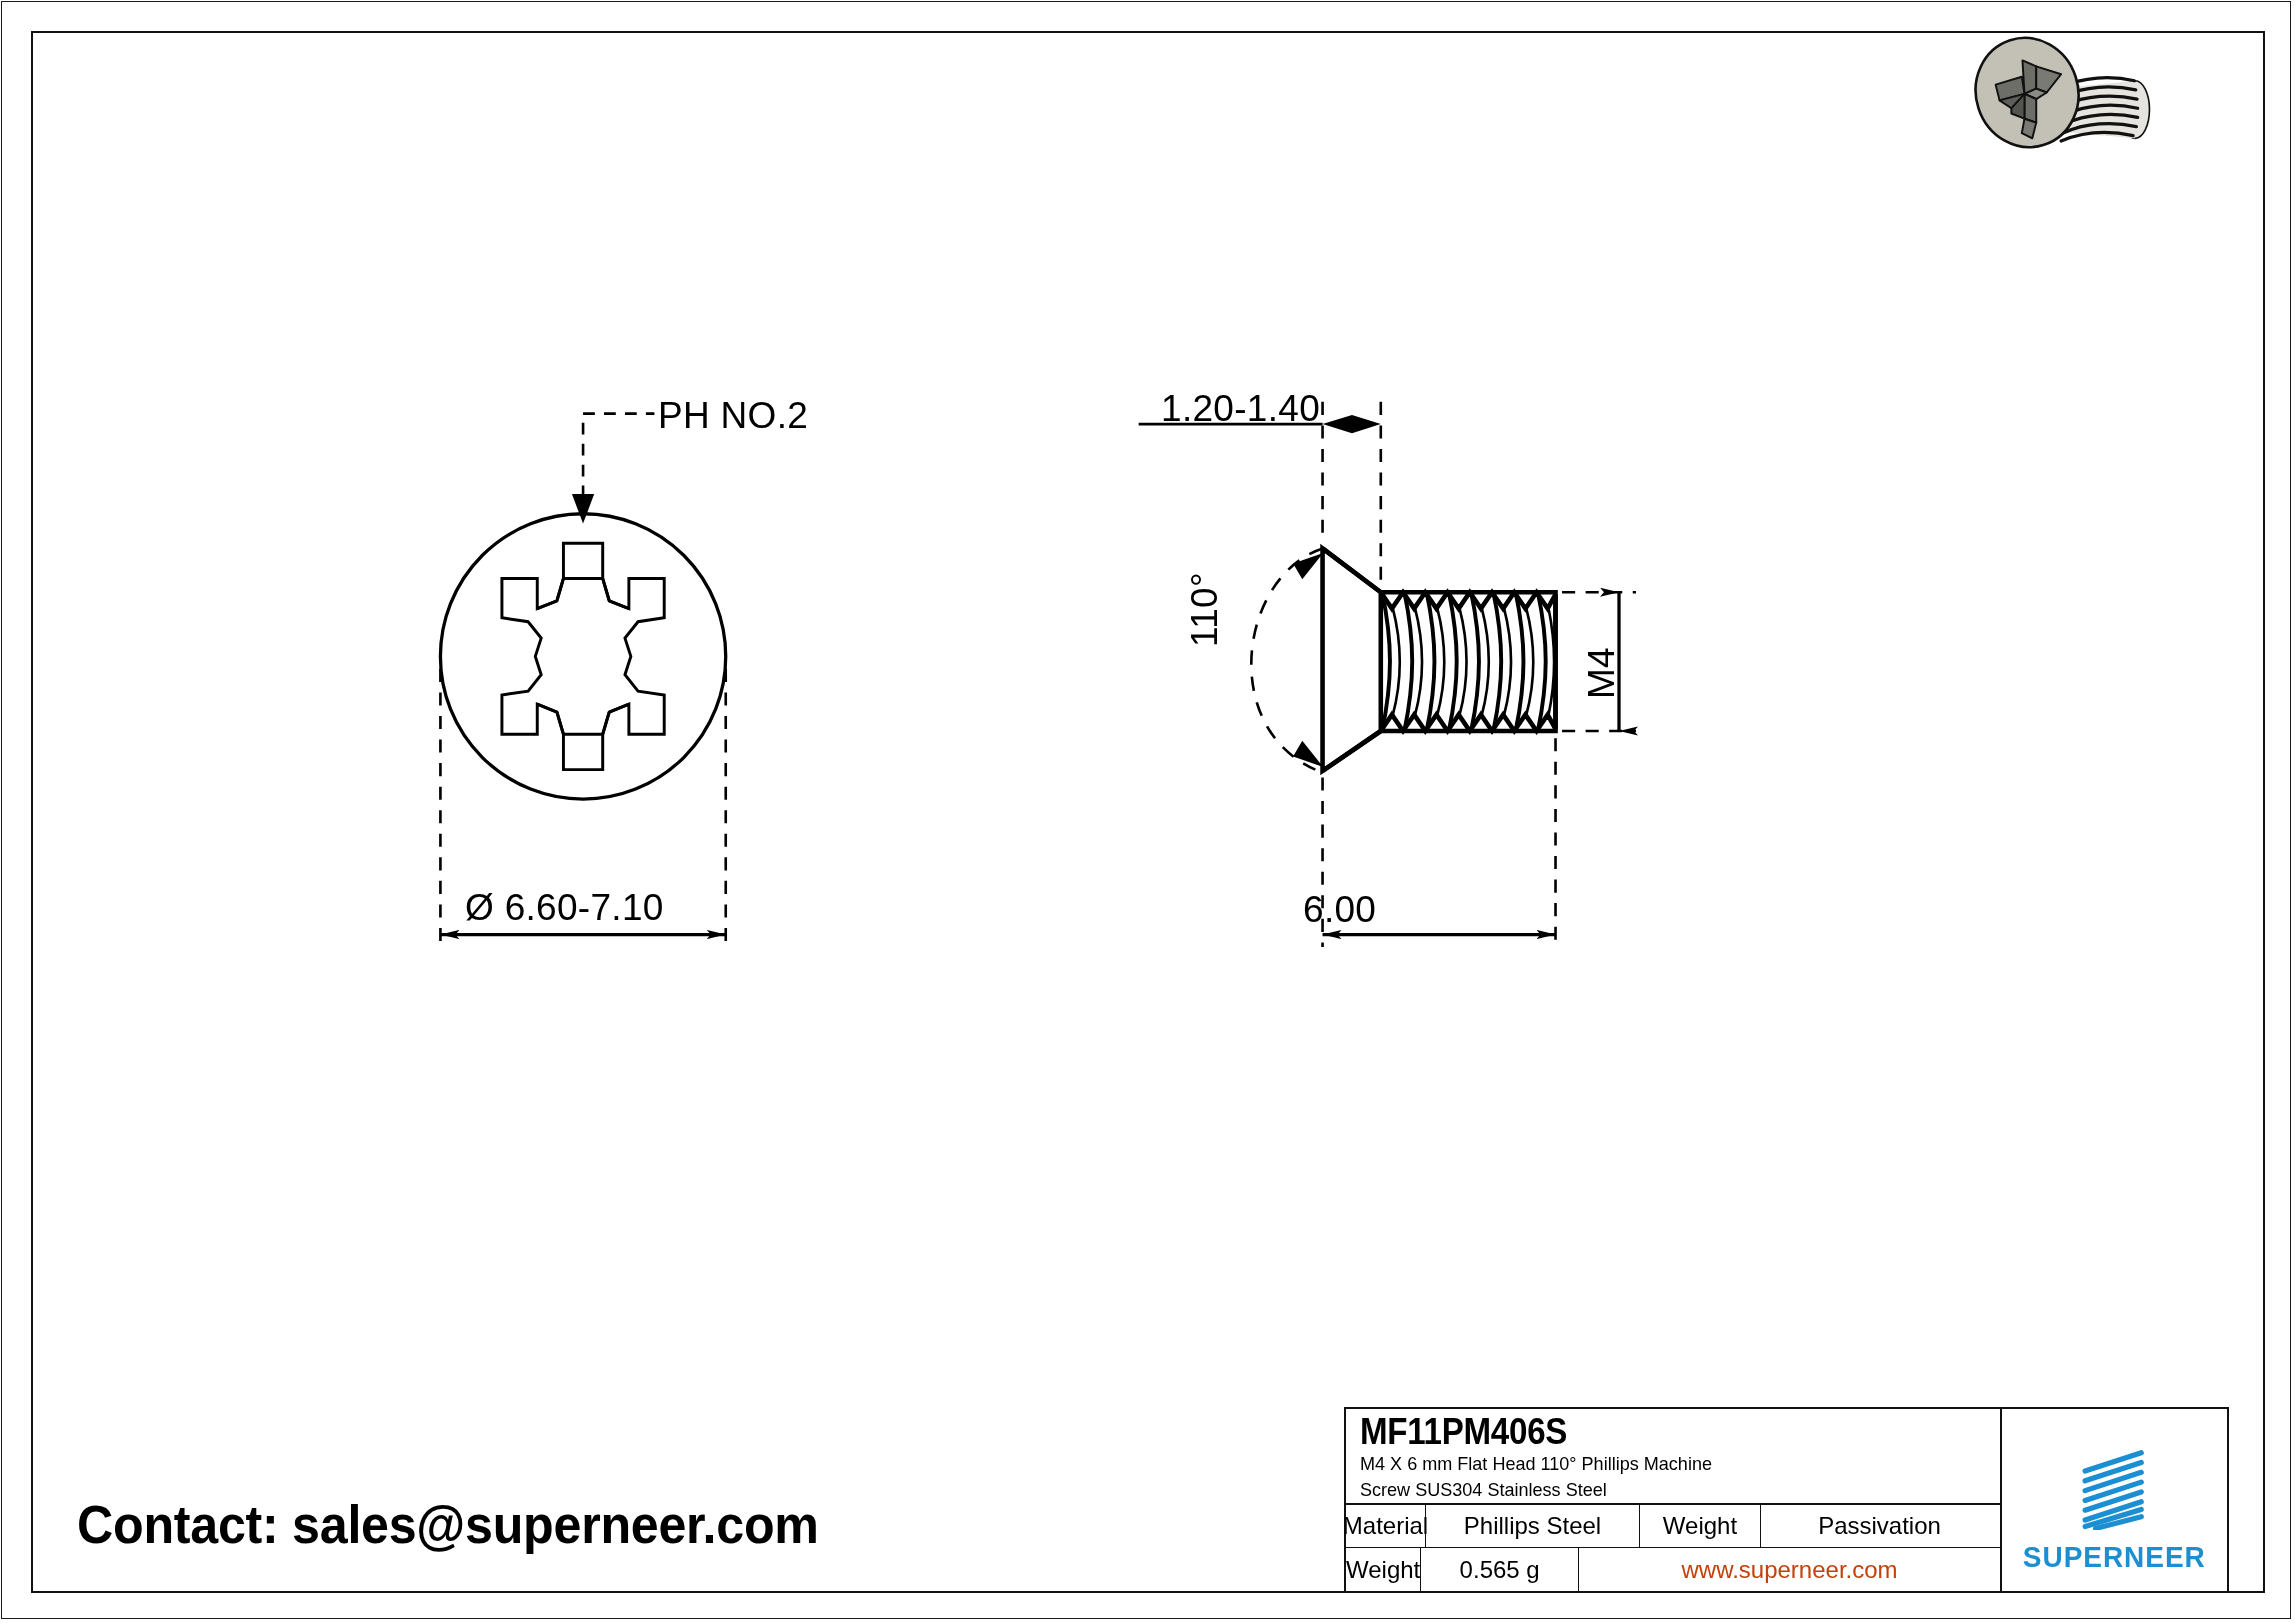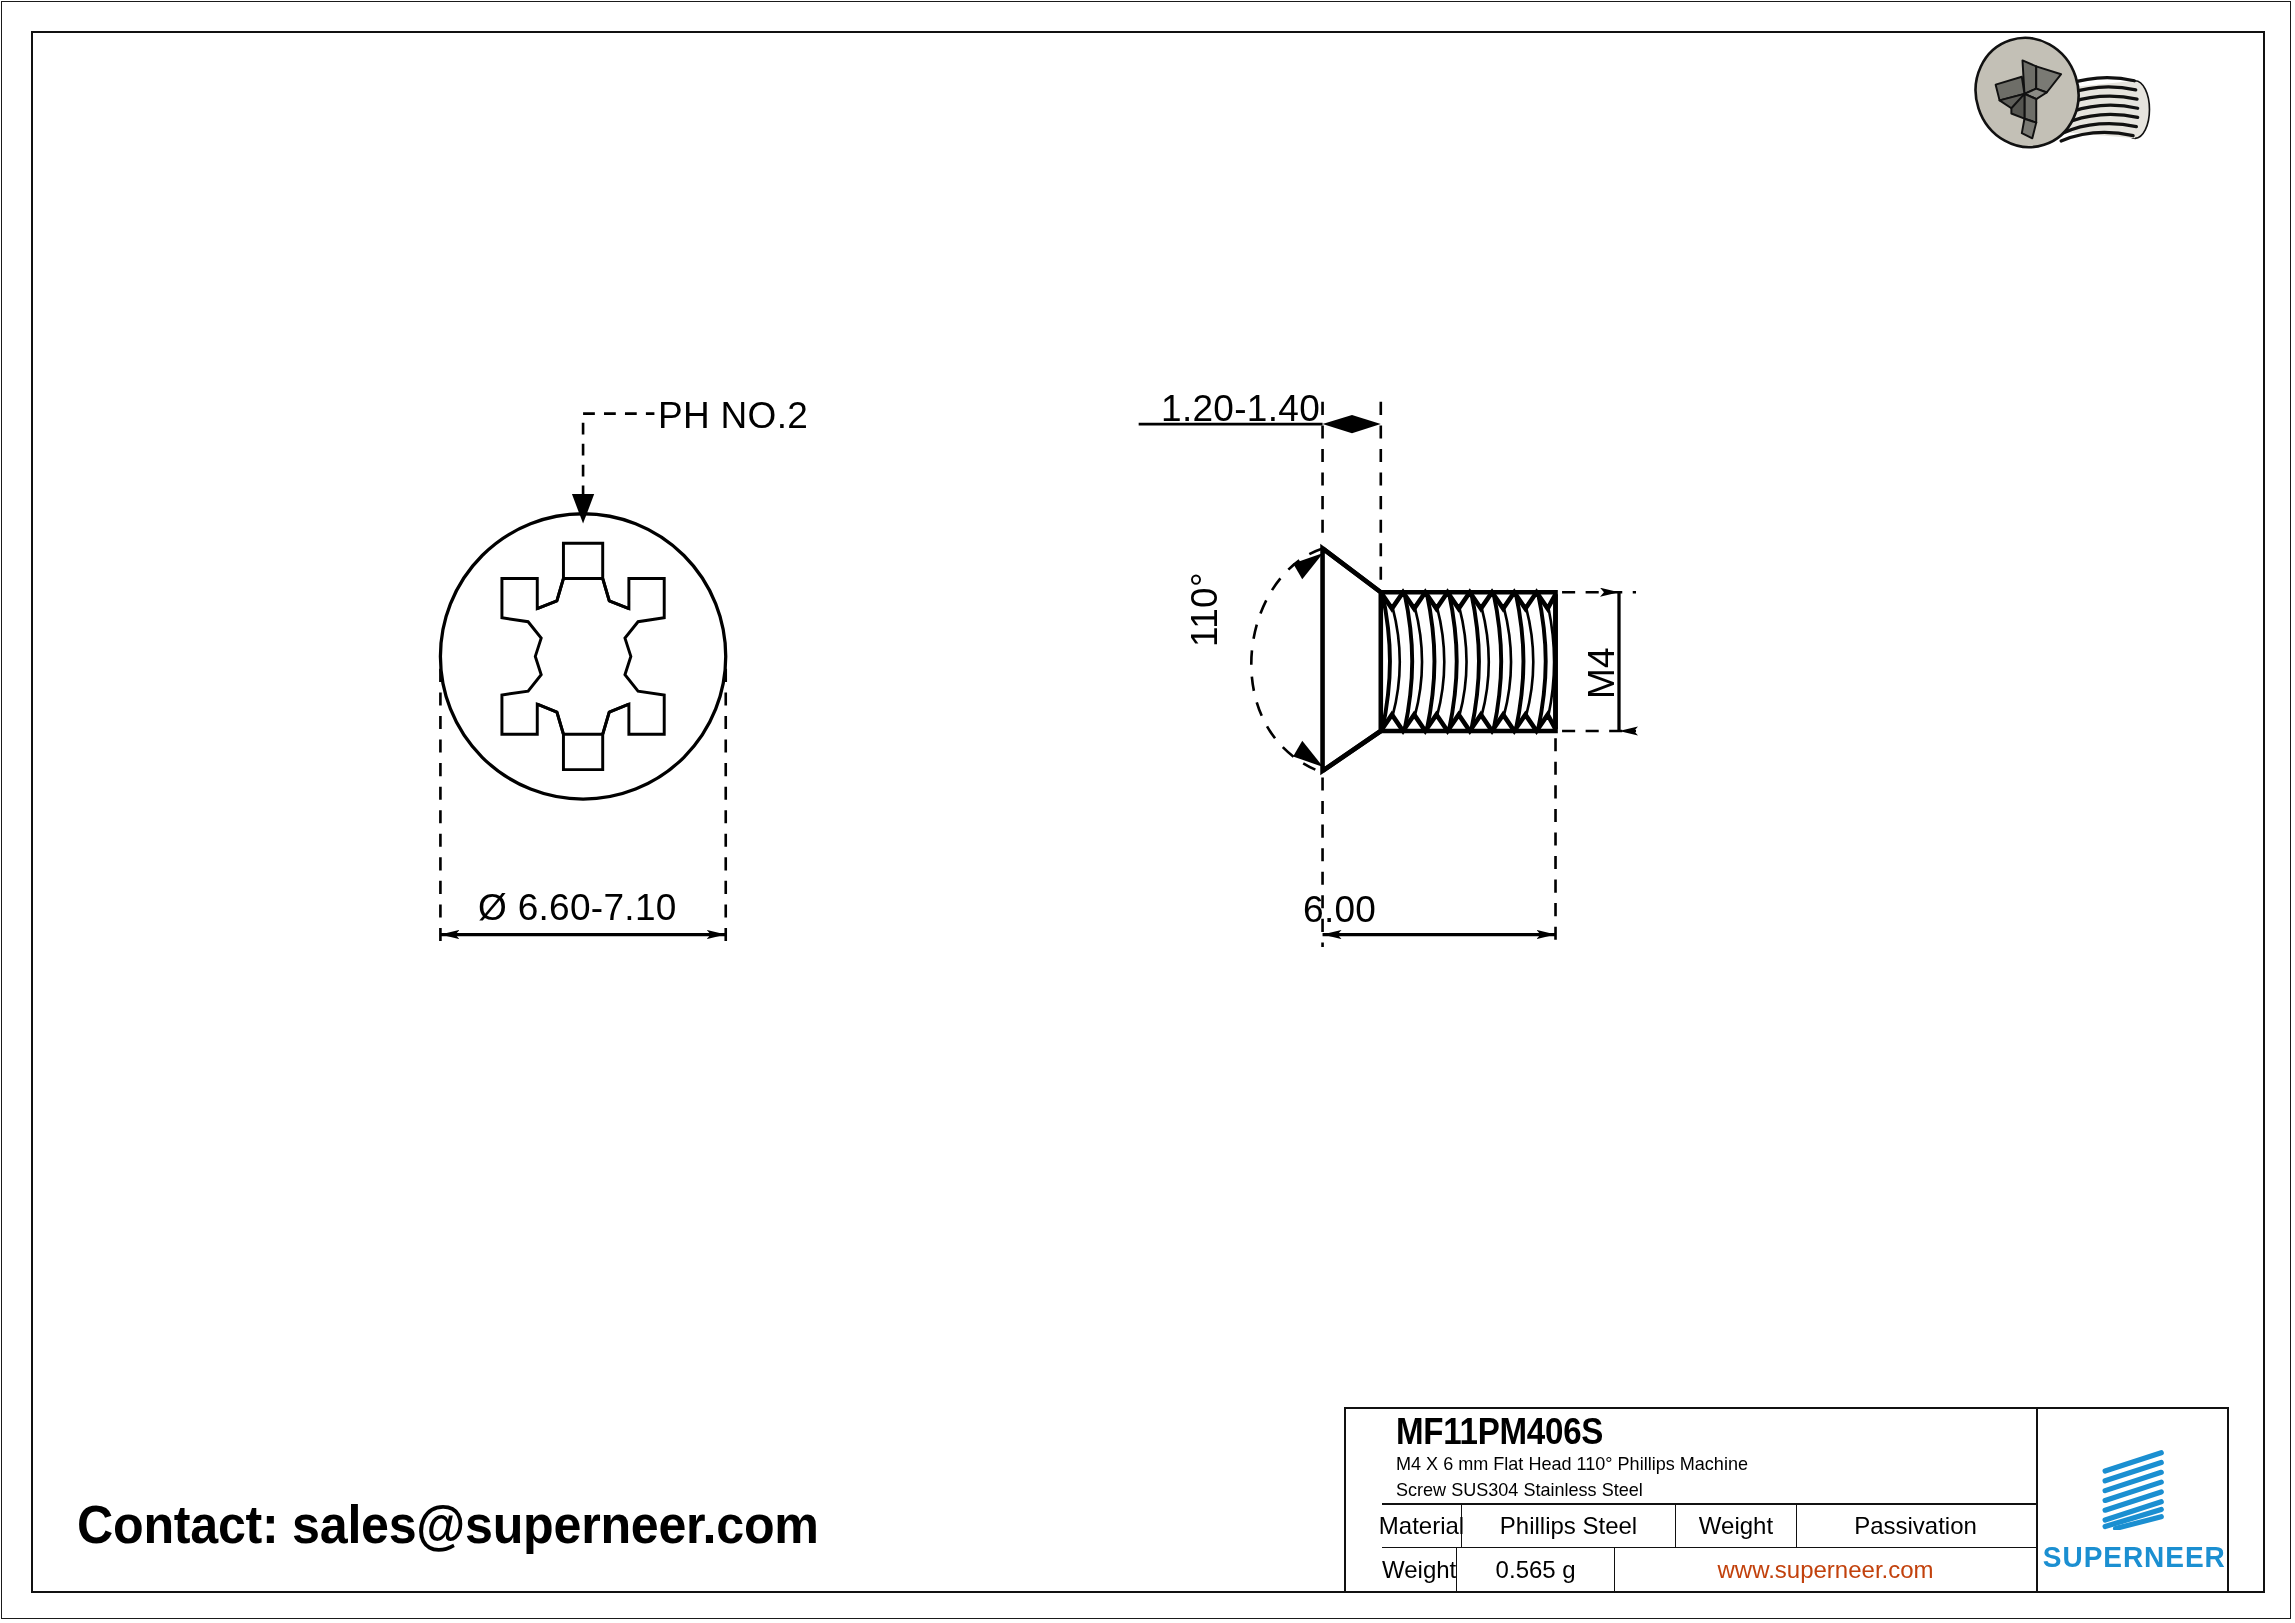--- a/index.html
+++ b/index.html
@@ -43,21 +43,21 @@
   }
   
   .dimtext {
     position: absolute;
     color: #000000;
     font-family: "Liberation Sans", sans-serif;
     white-space: nowrap;
     line-height: 1;
   }
   #ph-label        { left: 658px; top: 397px;  font-size: 37px; letter-spacing: 0.3px; }
-  #dia-label       { left: 478px;  top: 889px; font-size: 37px; letter-spacing: 0.3px; }
+  #dia-label       { left: 465px;  top: 889px; font-size: 37px; letter-spacing: 0.3px; }
   #head-thick-label{ left: 1161px; top: 390px;  font-size: 37px; letter-spacing: 0.3px; }
   #len-label       { left: 1303px; top: 891px; font-size: 37px; letter-spacing: 0.3px; }
   #angle-label {
     left: 1186px; top: 647px;
     font-size: 37px;
     transform: rotate(-90deg);
     transform-origin: left top;
     letter-spacing: 0.3px;
   }
   #thread-label {
@@ -93,21 +93,20 @@
     background: #ffffff;
     display: flex;
   }
   .tb-left {
     width: 656px;
     height: 100%;
     box-sizing: border-box;
     border-right: 2px solid #111111;
     display: flex;
     flex-direction: column;
-    margin-left: 36px;
   }
   .tb-desc {
     flex: 0 0 96px;
     box-sizing: border-box;
     border-bottom: 2px solid #111111;
     padding: 5.2px 0 0 14.4px;
     display: flex;
     flex-direction: column;
     justify-content: flex-start;
   }

